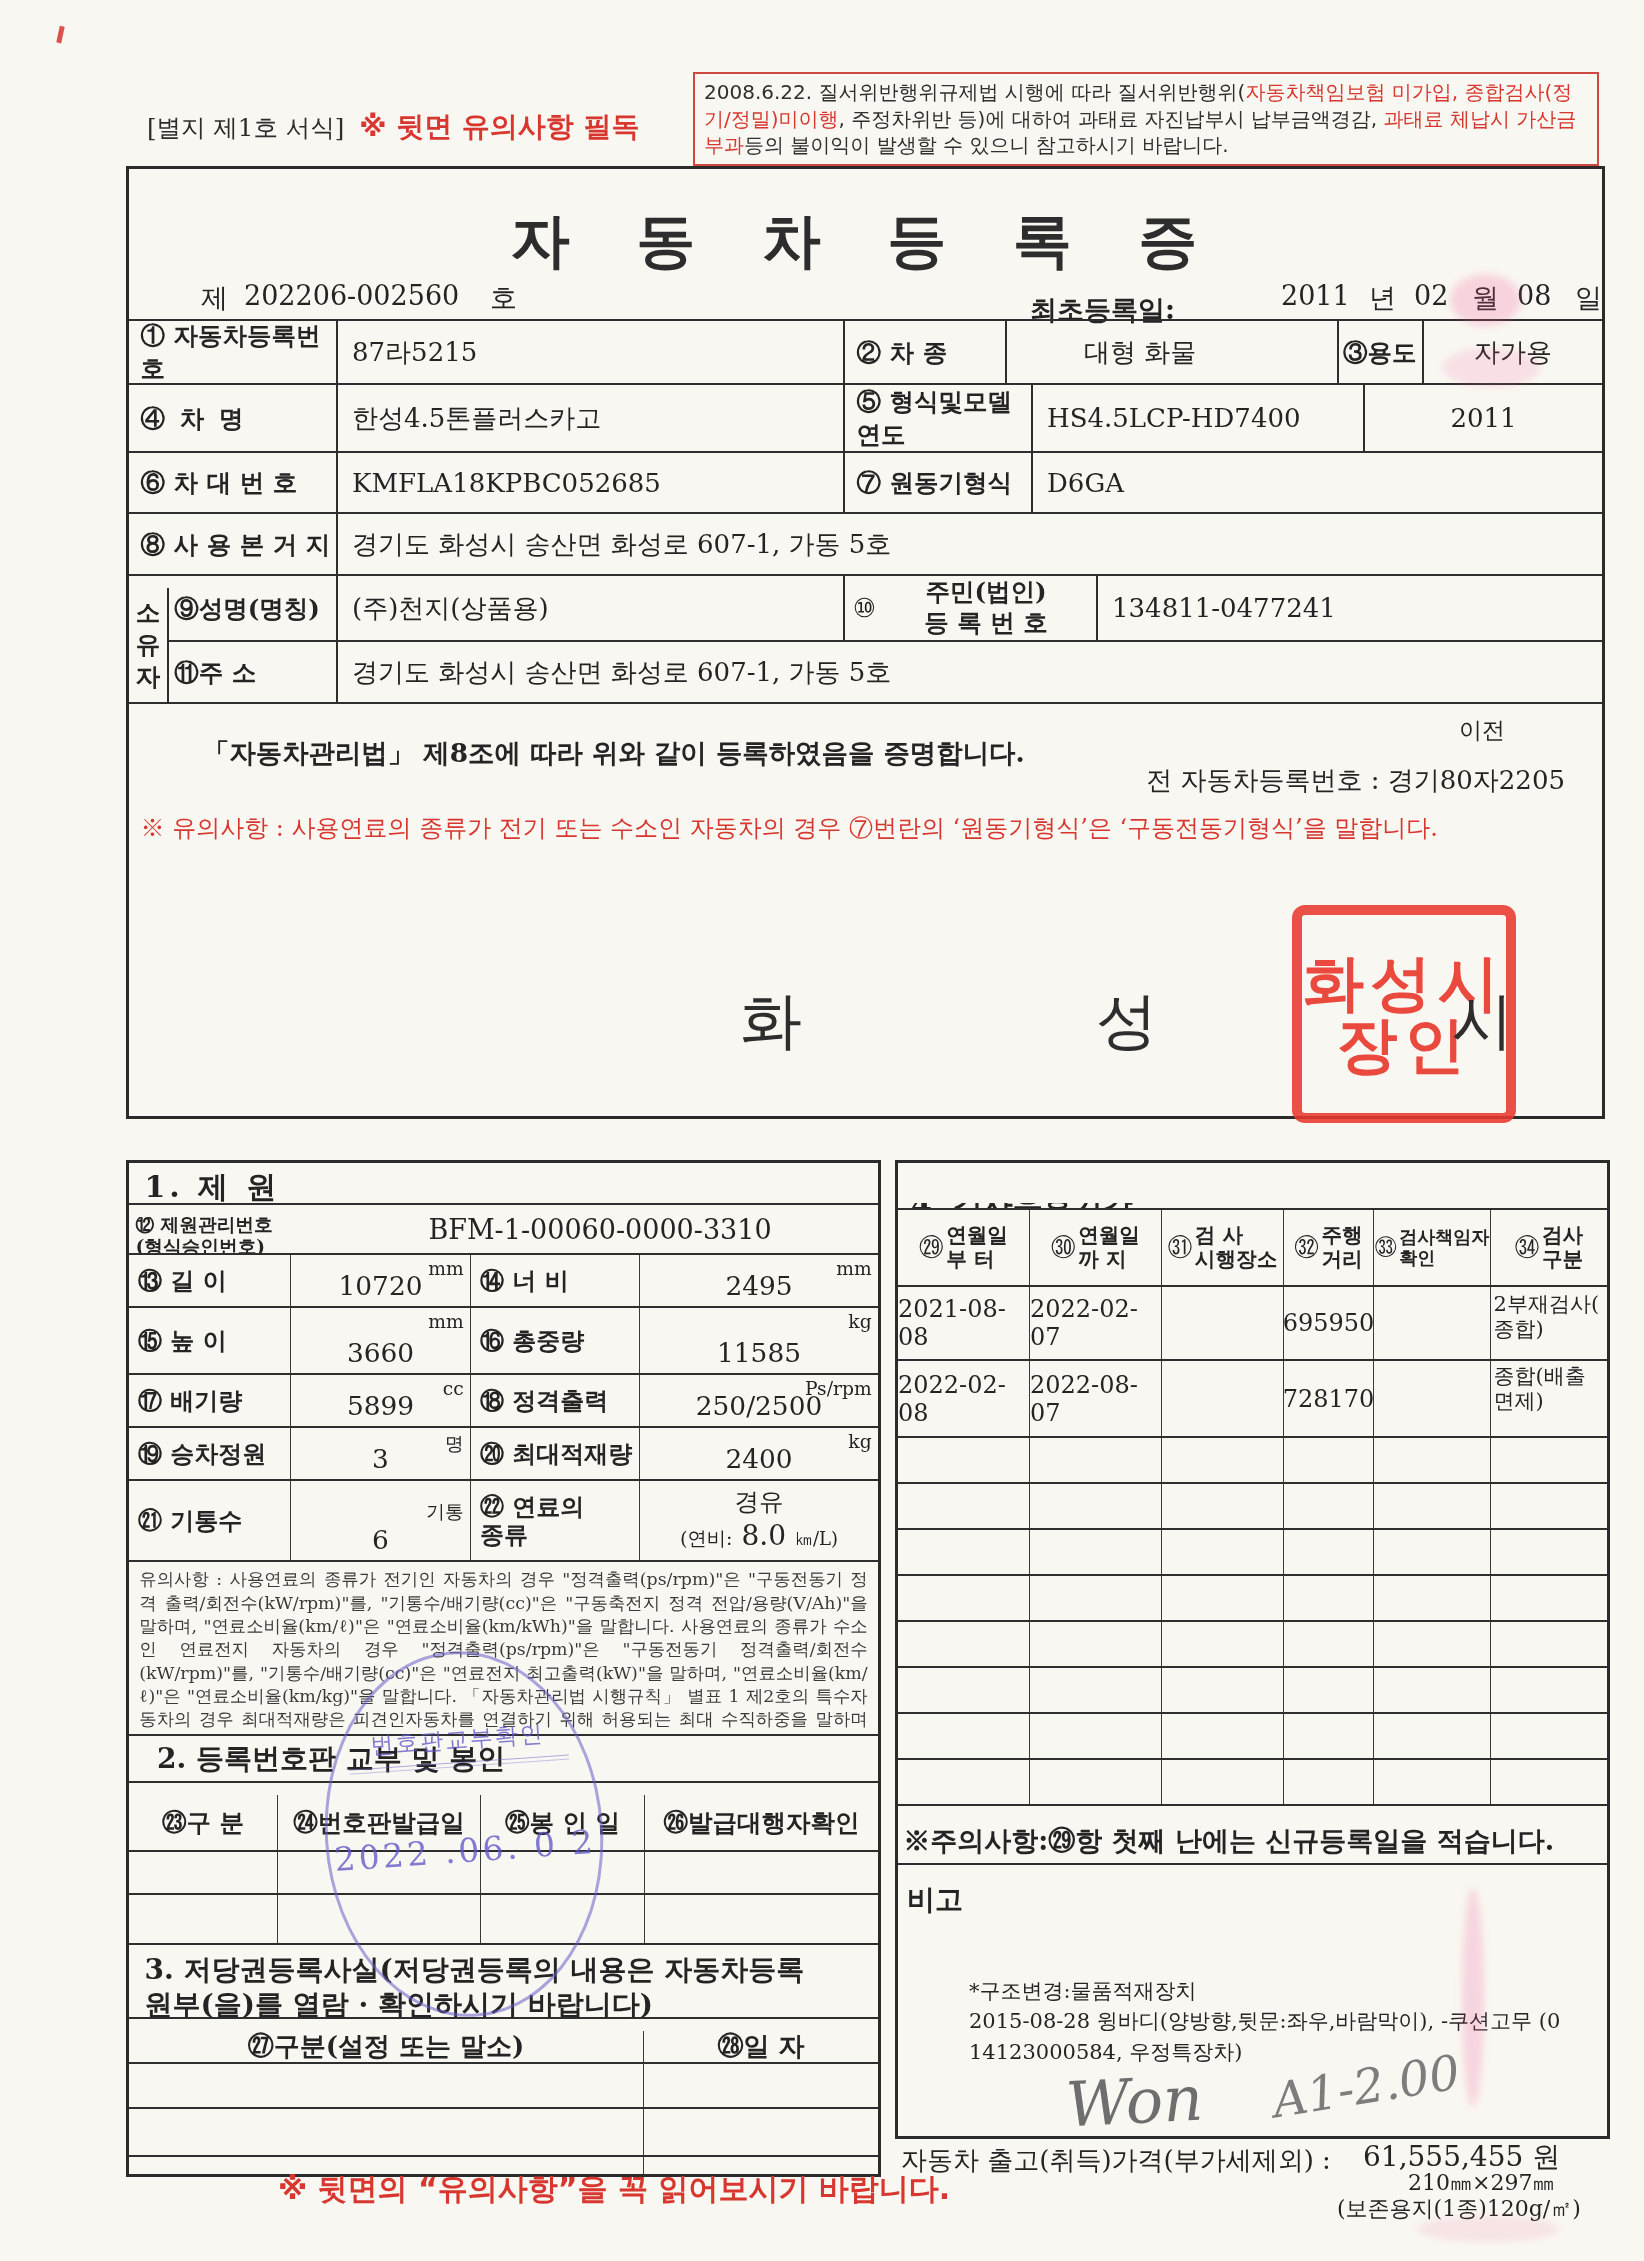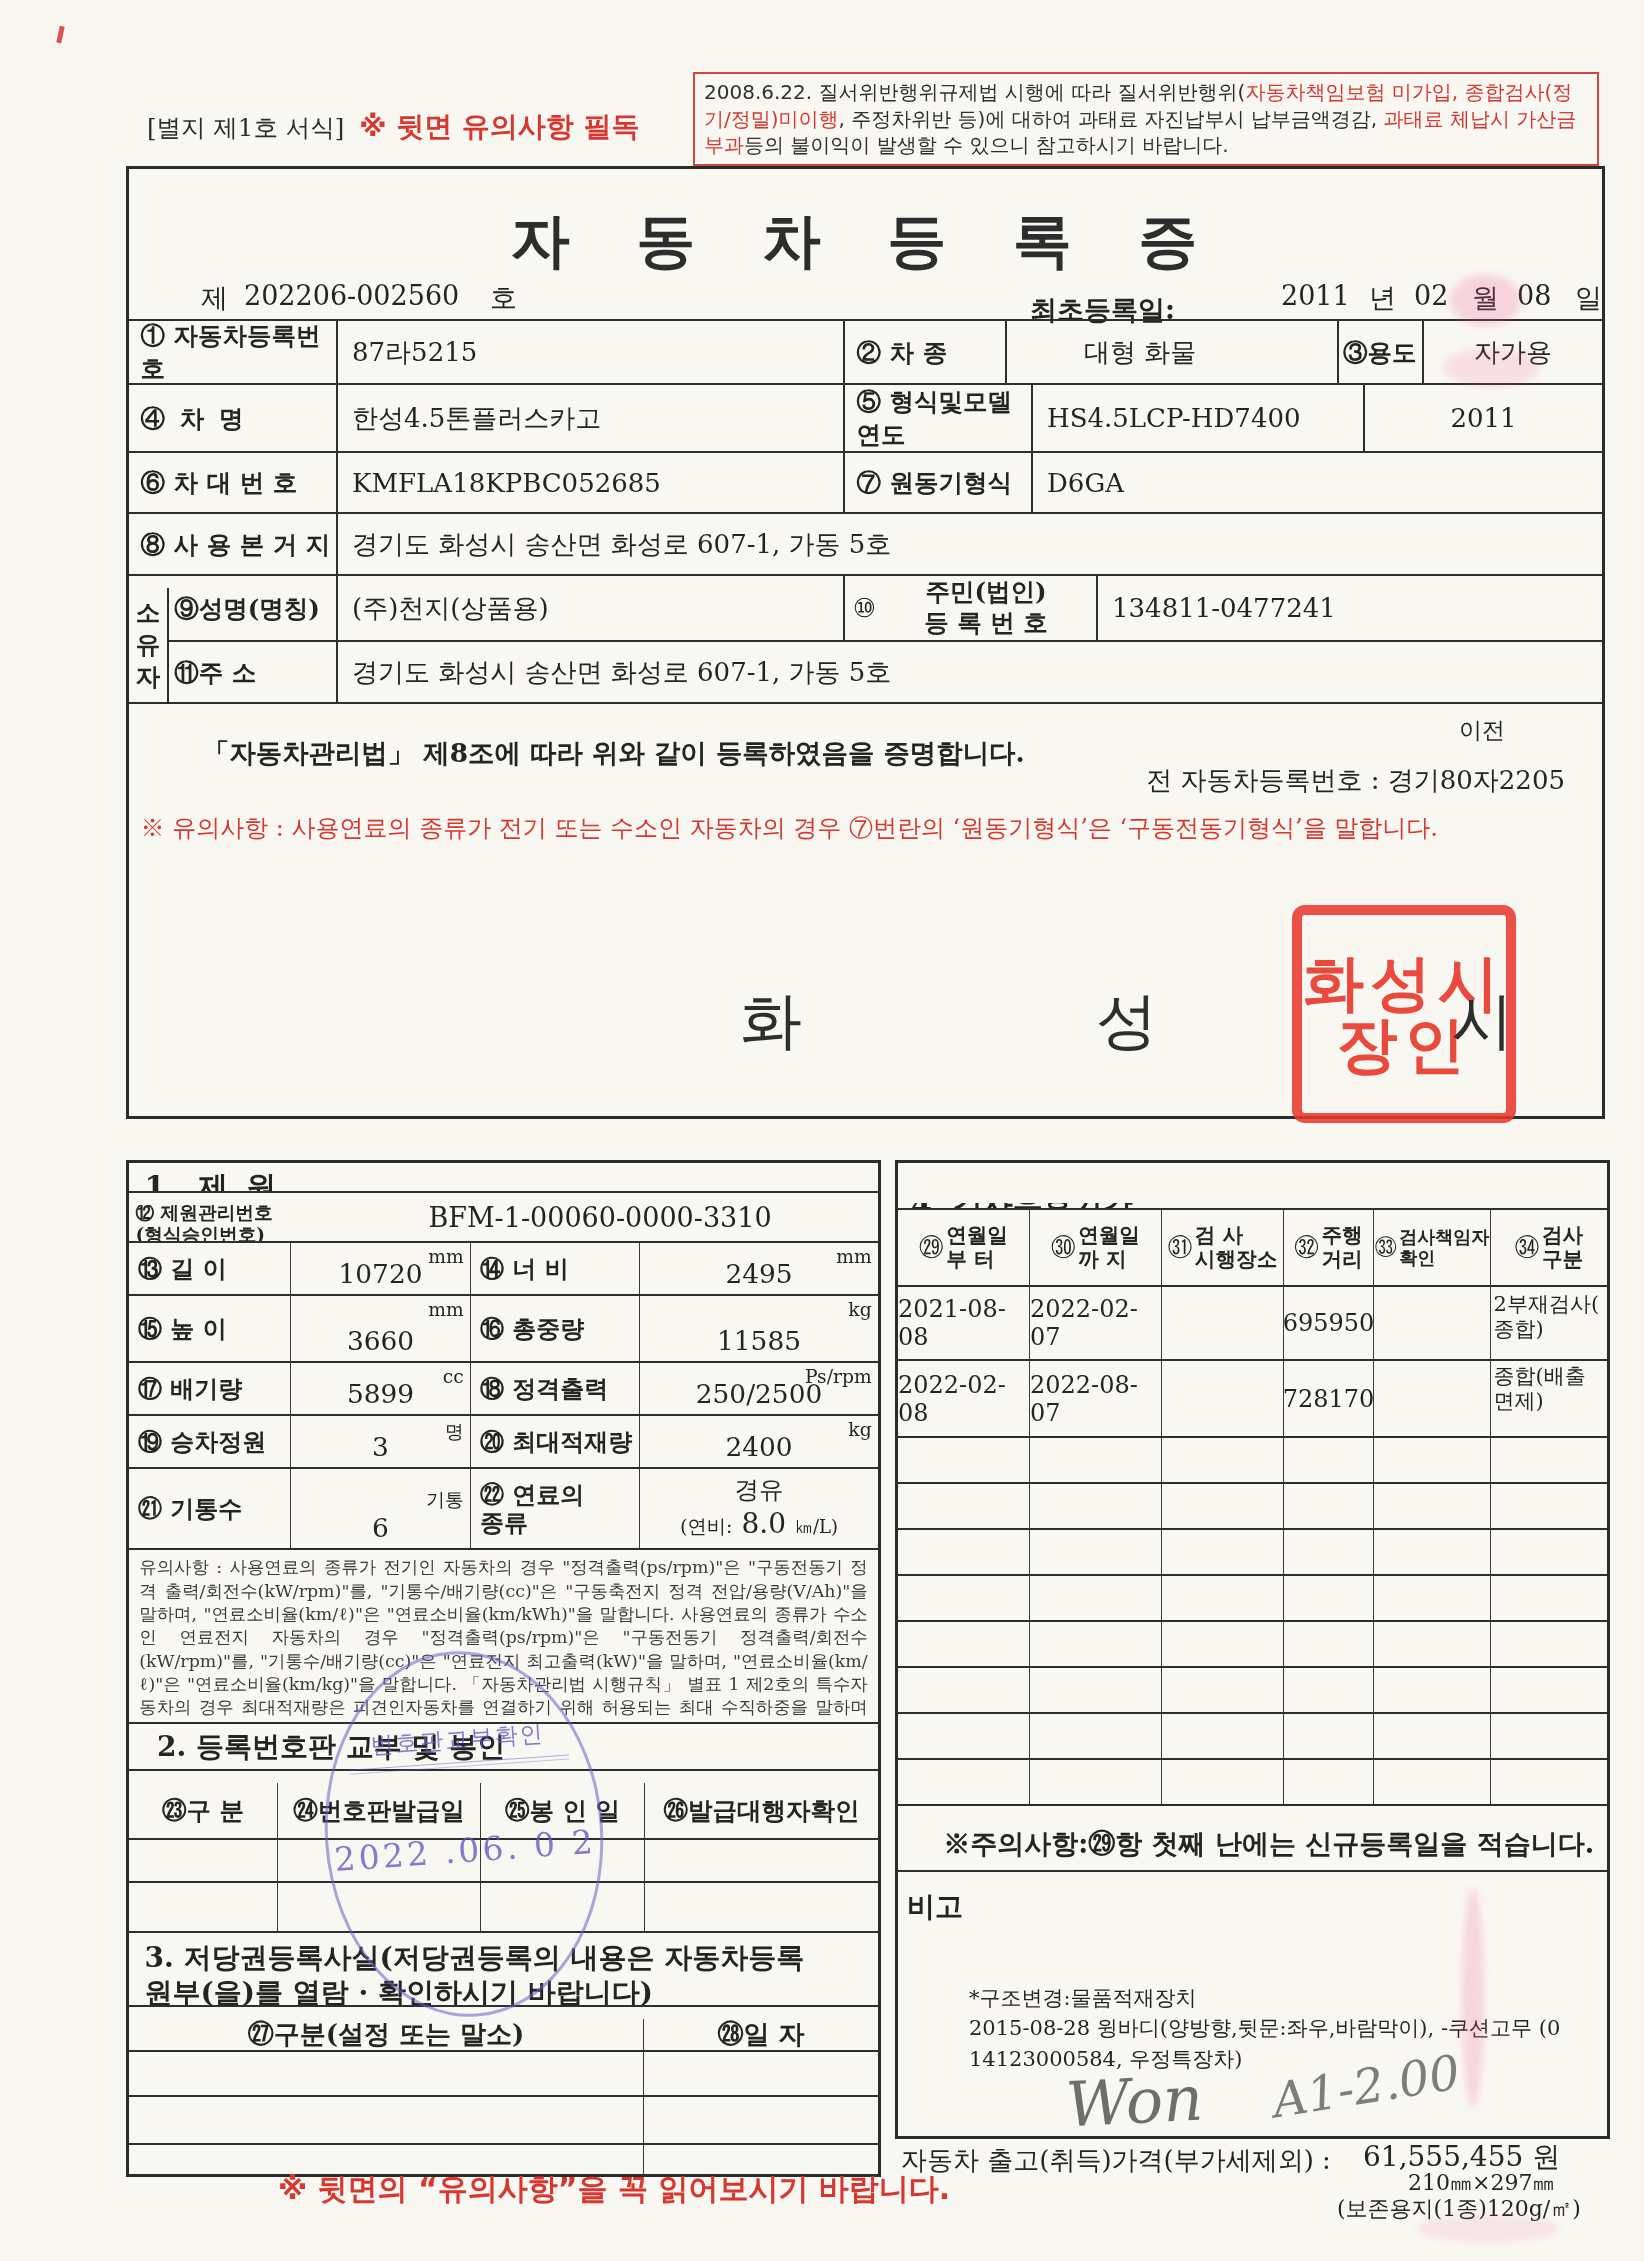--- a/index.html
+++ b/index.html
@@ -152,21 +152,21 @@
 
     <div class="abs" id="mayor-seal" style="left:1163px; top:736px; width:224px; height:218px; font-size:61px;">
       <div>화성시</div>
       <div>장인</div>
     </div>
 
     <div class="abs" style="top:810px; left:611px; font-size:62px; letter-spacing:137px; white-space:nowrap; z-index:2; color:#2e2e2e;">화 성 시 장</div>
   </div>
 
   <div class="box" id="specbox">
-    <div class="prow" style="height:28px;">
+    <div class="prow" style="height:40px;">
       <div class="pcell ptitle" style="flex:1; align-items:flex-start;">1.  제      원</div>
     </div>
     <div class="prow" style="height:50px;">
       <div class="pcell pre b" style="width:193px; font-size:18.7px; line-height:1.2; padding-left:6.4px; border-right:none;">⑫  제원관리번호
 (형식승인번호)</div>
       <div class="pcell specval" style="flex:1; justify-content:center; font-size:27px;">BFM-1-00060-0000-3310</div>
     </div>
 
     <div class="prow" style="height:53px;">
       <div class="pcell speclab" style="width:162px;">⑬ 길  이</div>
@@ -401,21 +401,21 @@
     </div>
     <div class="prow" style="height:46px;">
       <div class="pcell" style="width:132px;"></div>
         <div class="pcell" style="width:132px;"></div>
         <div class="pcell" style="width:122px;"></div>
         <div class="pcell" style="width:90px;"></div>
         <div class="pcell" style="width:117px;"></div>
         <div class="pcell" style="flex:1;"></div>
     </div>
 
-    <div class="prow" style="height:66px;padding-left:40px;">
+    <div class="prow" style="height:59px;">
       <div class="pcell b" style="flex:1; font-size:27px; padding-left:5.2px;">※주의사항:㉙항 첫째 난에는 신규등록일을 적습니다.</div>
     </div>
     <div class="prow" style="flex:1; position:relative;">
       <div class="pcell" style="flex:1; align-items:flex-start; flex-direction:column;">
         <div class="b" style="font-size:28px; padding:3.9px 0 0 9px;">비고</div>
         <div class="pre" style="font-size:21px; line-height:1.45; margin:57px 0 0 71px;">*구조변경:물품적재장치
 2015-08-28 윙바디(양방향,뒷문:좌우,바람막이), -쿠션고무 (0
 14123000584, 우정특장차)</div>
       </div>
     </div>

